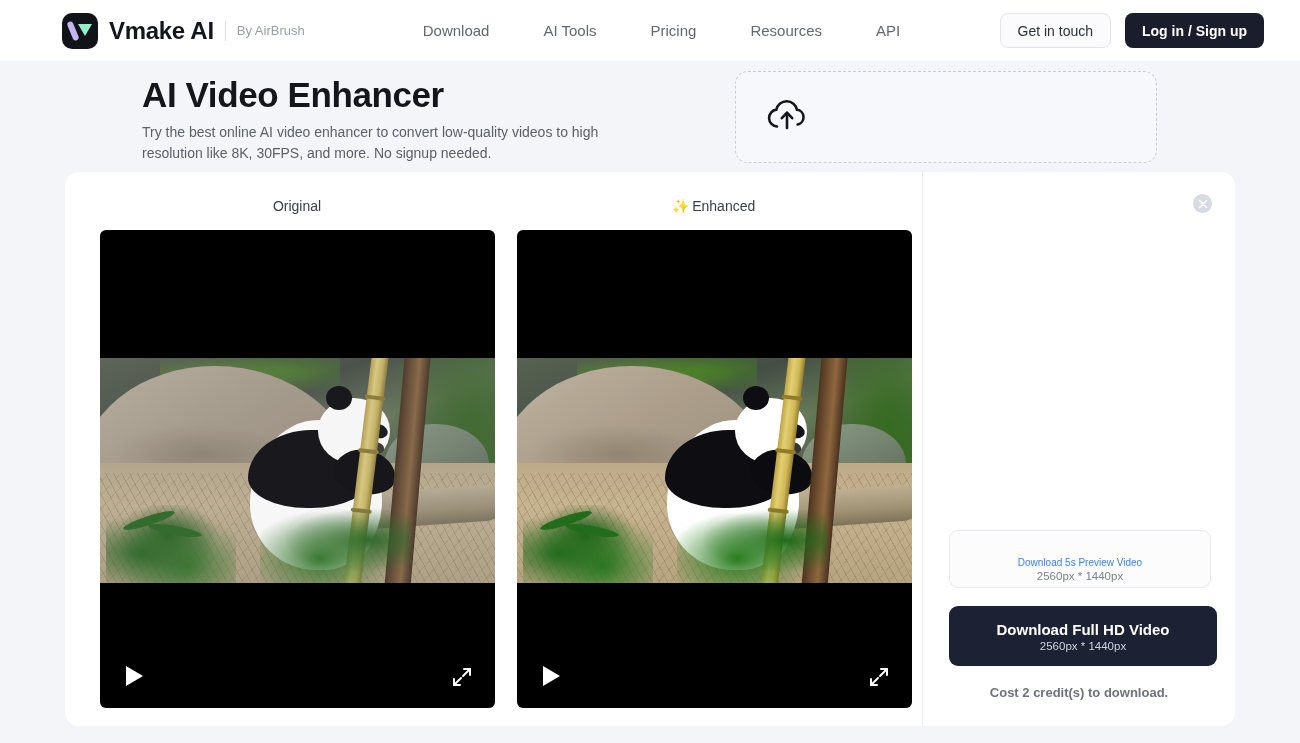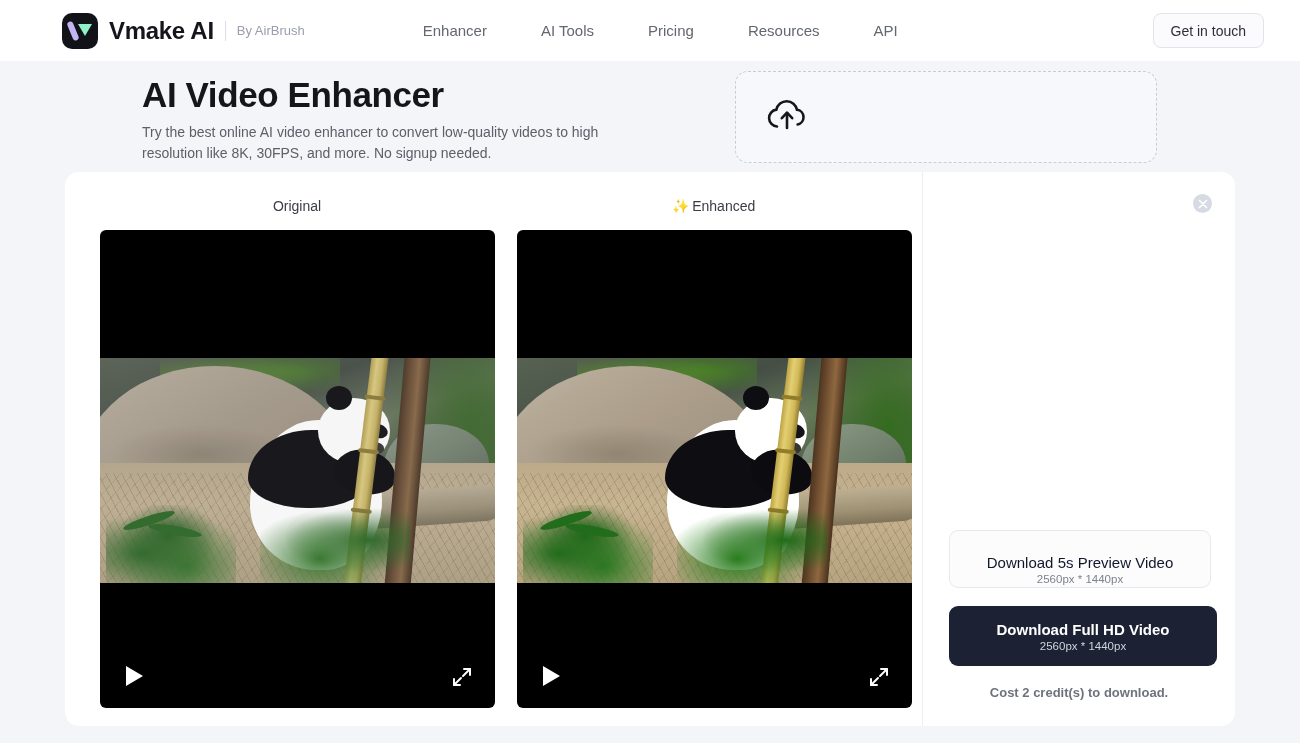--- a/index.html
+++ b/index.html
@@ -280,21 +280,21 @@
     cursor: pointer;
   }
   .dl-preview {
     position: absolute; left: 26px; top: 358px;
     width: 262px; height: 58px;
     border: 1px solid #e7e9ef; border-radius: 9px;
     background: #fcfcfd;
     display: flex; flex-direction: column;
     align-items: center; justify-content: center; cursor: pointer;
   }
-  .dl-preview .t1 { font-size: 15px; color: #0f172a; margin-top: 20px; }
+  .dl-preview .t1 { font-size: 10px; color: #3b82f6; margin-top: 20px; }
   .dl-preview .t2 { font-size: 11.5px; color: #7e828e; margin-top: 2px; }
   .dl-full {
     position: absolute; left: 26px; top: 434px;
     width: 268px; height: 60px;
     border-radius: 9px; background: #1c2233;
     display: flex; flex-direction: column;
     align-items: center; justify-content: center; cursor: pointer;
   }
   .dl-full .t1 { font-size: 15px; font-weight: bold; color: #ffffff; }
   .dl-full .t2 { font-size: 11.5px; color: #cfd3dc; margin-top: 2px; }
@@ -312,29 +312,30 @@
     <div class="logo-mark">
       <div class="stroke"></div>
       <div class="tri"></div>
     </div>
     <div class="brand-name">Vmake AI</div>
     <div class="brand-sep"></div>
     <div class="brand-by">By AirBrush</div>
   </div>
 
   <div class="nav">
-    <div class="nav-item">Enhancer</div>
+    <div class="nav-item">Download</div>
     <div class="nav-item">AI Tools</div>
     <div class="nav-item">Pricing</div>
     <div class="nav-item">Resources</div>
     <div class="nav-item">API</div>
   </div>
 
   <div class="header-actions">
     <div class="btn-ghost">Get in touch</div>
+    <div class="btn-dark">Log in / Sign up</div>
   </div>
 </div>
 
 <div class="hero-title">AI Video Enhancer</div>
 <div class="hero-sub">Try the best online AI video enhancer to convert low-quality videos to high resolution like 8K, 30FPS, and more. No signup needed.</div>
 
 <div class="upload-box">
   <div class="upload-icon">
     <svg width="42" height="36" viewBox="0 0 42 36" fill="none">
       <path d="M11 29.5a8.5 8.5 0 0 1-.6-16.9A10.5 10.5 0 0 1 31 12.8a7.4 7.4 0 0 1 .6 14.6" stroke="#14161c" stroke-width="2.6" stroke-linecap="round" fill="none"></path>

